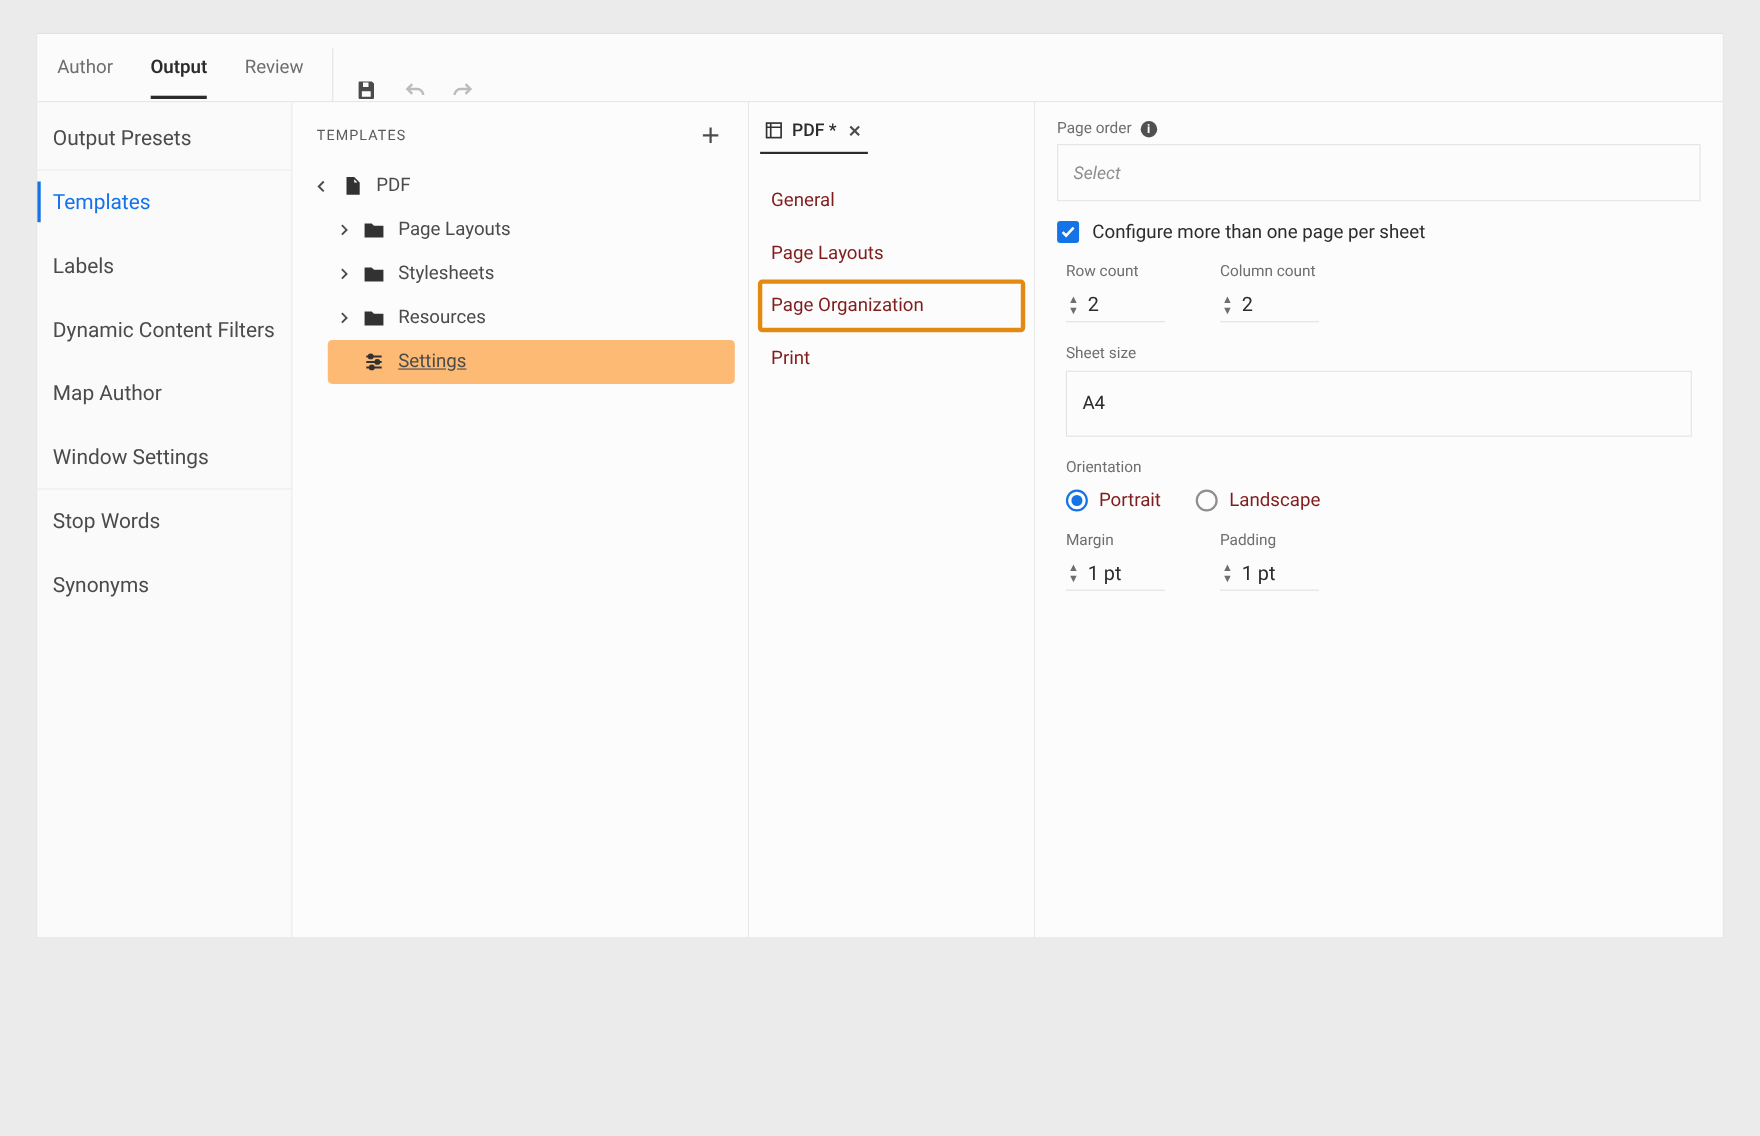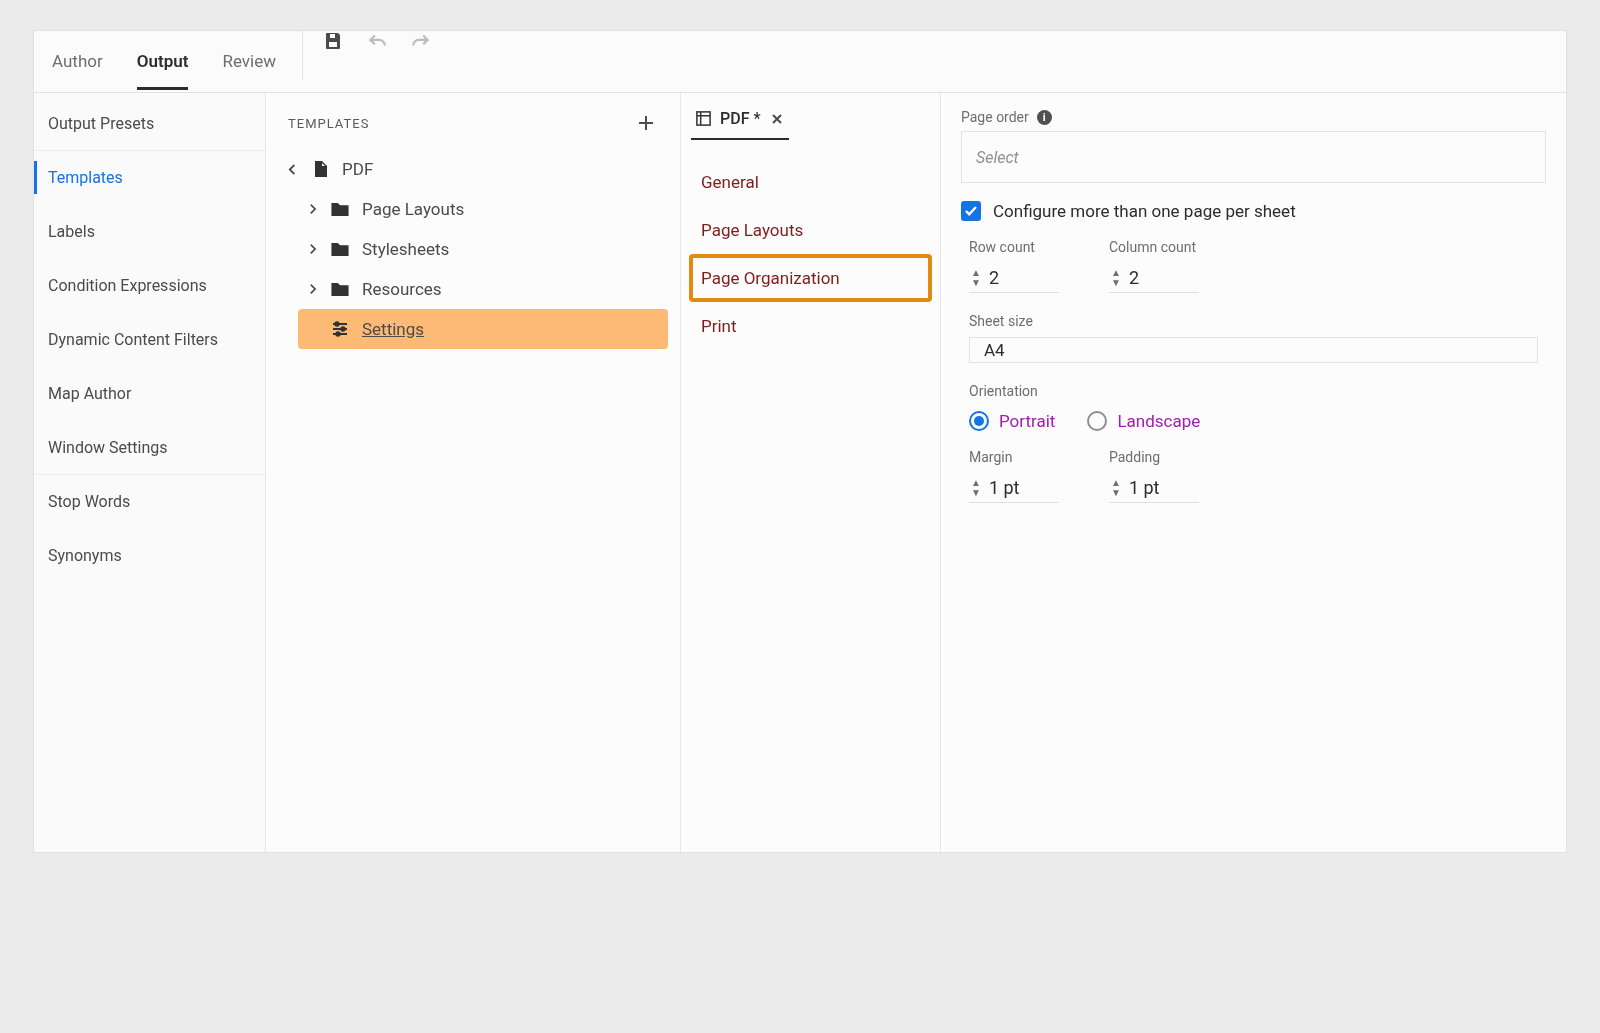--- a/index.html
+++ b/index.html
@@ -1,28 +1,28 @@
 <!DOCTYPE html>
 <html><head>
 <meta charset="utf-8">
 <style>
   * { box-sizing: border-box; margin: 0; padding: 0; font-family: "Adobe Clean", -apple-system, BlinkMacSystemFont, "Segoe UI", Roboto, sans-serif; }
   body { background: #ebebeb; width: 1600px; height: 1033px; overflow: hidden; padding: 30px 33px 180px 33px; }
   .app { background: #fafafa; border: 1px solid #e1e1e1; width: 100%; height: 100%; display: flex; flex-direction: column; }
-  .topbar { height: 62px; display: flex; align-items: flex-start; border-bottom: 1px solid #e1e1e1; background:#fbfbfb; }
+  .topbar { height: 62px; display: flex; align-items: flex-end; border-bottom: 1px solid #e1e1e1; background:#fbfbfb; }
   .main-tabs { display: flex; gap: 34px; padding: 0 18px; height: 100%; align-items: center; }
   .main-tab { font-size: 17px; color: #6e6e6e; cursor: pointer; padding: 18px 0 16px; border-bottom: 3px solid transparent; }
   .main-tab.active { color: #2c2c2c; font-weight: 600; border-bottom-color: #2c2c2c; }
   .tb-divider { width: 1px; height: 48px; background:#e1e1e1; margin: 0 20px 0 8px;}
   .tb-icons { display: flex; gap: 24px; align-items: center; color: #6e6e6e; }
   .tb-icons .ico { width: 20px; height: 20px; display:inline-flex; align-items:center; justify-content:center; cursor:pointer; }
   .tb-icons .disabled { color: #bcbcbc; }
   .body { flex: 1; display: flex; min-height: 0; }
   .sidebar { width: 232px; border-right: 1px solid #e6e6e6; background:#fafafa; padding-top:4px;}
-  .side-item { padding: 17px 14px; font-size: 16px; color: #4b4b4b; cursor:pointer; border-bottom: 1px solid transparent; position:relative;}
+  .side-item { padding: 17px 14px; font-size: 19px; color: #4b4b4b; cursor:pointer; border-bottom: 1px solid transparent; position:relative;}
   .side-group-sep { border-bottom:1px solid #ececec; }
   .side-item.active { color: #1473e6; }
   .side-item.active::before { content:""; position:absolute; left:0; top:10px; bottom:10px; width:3px; background:#1473e6;}
   .templates-panel { width: 415px; border-right: 1px solid #e6e6e6; background:#fcfcfc; }
   .tmpl-head { display:flex; align-items:center; justify-content:space-between; padding: 18px 22px 12px 22px;}
   .tmpl-title { font-size: 13px; letter-spacing: 1px; color: #5a5a5a; }
   .add-btn { font-size: 22px; color:#4b4b4b; cursor:pointer; width:24px; height:24px; display:flex; align-items:center; justify-content:center;}
   .tree { padding: 2px 12px 0 12px; }
   .tree-row { display:flex; align-items:center; gap:12px; padding:10px 8px 10px 8px; font-size:17px; color:#4b4b4b; cursor:pointer; border-radius:4px;}
   .tree-row.selected { background:#fdba74;text-decoration:underline; }
@@ -44,23 +44,23 @@
   .chk-row { display:flex; align-items:center; gap:12px; font-size:17px; color:#2c2c2c; padding:0 20px; margin:10px 0 18px;}
   .chk { width:20px; height:20px; background:#1473e6; border-radius:3px; display:flex; align-items:center; justify-content:center;}
   .chk svg { width:14px; height:14px;}
   .two-col { display:flex; gap:50px; padding:0 28px; margin-bottom:20px;}
   .field-label { font-size:14px; color:#6e6e6e; margin-bottom:8px; display:block;}
   .stepper { display:flex; align-items:center; gap:8px; border-bottom:1px solid #e0e0e0; padding:4px 2px; min-width:90px;}
   .step-arrows { display:flex; flex-direction:column; gap:2px; line-height:1;}
   .step-arrows span { font-size:10px; color:#6e6e6e; cursor:pointer; line-height:0.8;}
   .stepper .val { font-size:18px; color:#2c2c2c;}
   .select-row { padding:0 28px; margin-bottom:20px;}
-  .select-field { border:1px solid #e3e3e3; height:26px; display:flex; align-items:center; padding:0 14px; font-size:17px; color:#2c2c2c;}
+  .select-field { border:1px solid #e3e3e3; height:60px; display:flex; align-items:center; padding:0 14px; font-size:17px; color:#2c2c2c;}
   .radio-row { display:flex; gap:32px; padding:0 28px 18px;}
-  .radio-item { display:flex; align-items:center; gap:10px; font-size:17px; color:#a21caf;}
+  .radio-item { display:flex; align-items:center; gap:10px; font-size:17px; color:#7f1d1d;}
   .radio { width:20px; height:20px; border:2px solid #8e8e8e; border-radius:50%; display:flex; align-items:center; justify-content:center;}
   .radio.checked { border-color:#1473e6;}
   .radio.checked::after { content:""; width:10px; height:10px; border-radius:50%; background:#1473e6; }
   svg { display:block; }
 </style>
 </head>
 <body>
 
 <div class="app">
 
@@ -89,21 +89,20 @@
       </span>
     </div>
   </div>
 
   <div class="body">
 
     <div class="sidebar">
       <div class="side-item side-group-sep">Output Presets</div>
       <div class="side-item active">Templates</div>
       <div class="side-item">Labels</div>
-      <div class="side-item">Condition Expressions</div>
       <div class="side-item">Dynamic Content Filters</div>
       <div class="side-item">Map Author</div>
       <div class="side-item side-group-sep">Window Settings</div>
       <div class="side-item">Stop Words</div>
       <div class="side-item">Synonyms</div>
     </div>
 
     <div class="templates-panel">
       <div class="tmpl-head">
         <span class="tmpl-title">TEMPLATES</span>

